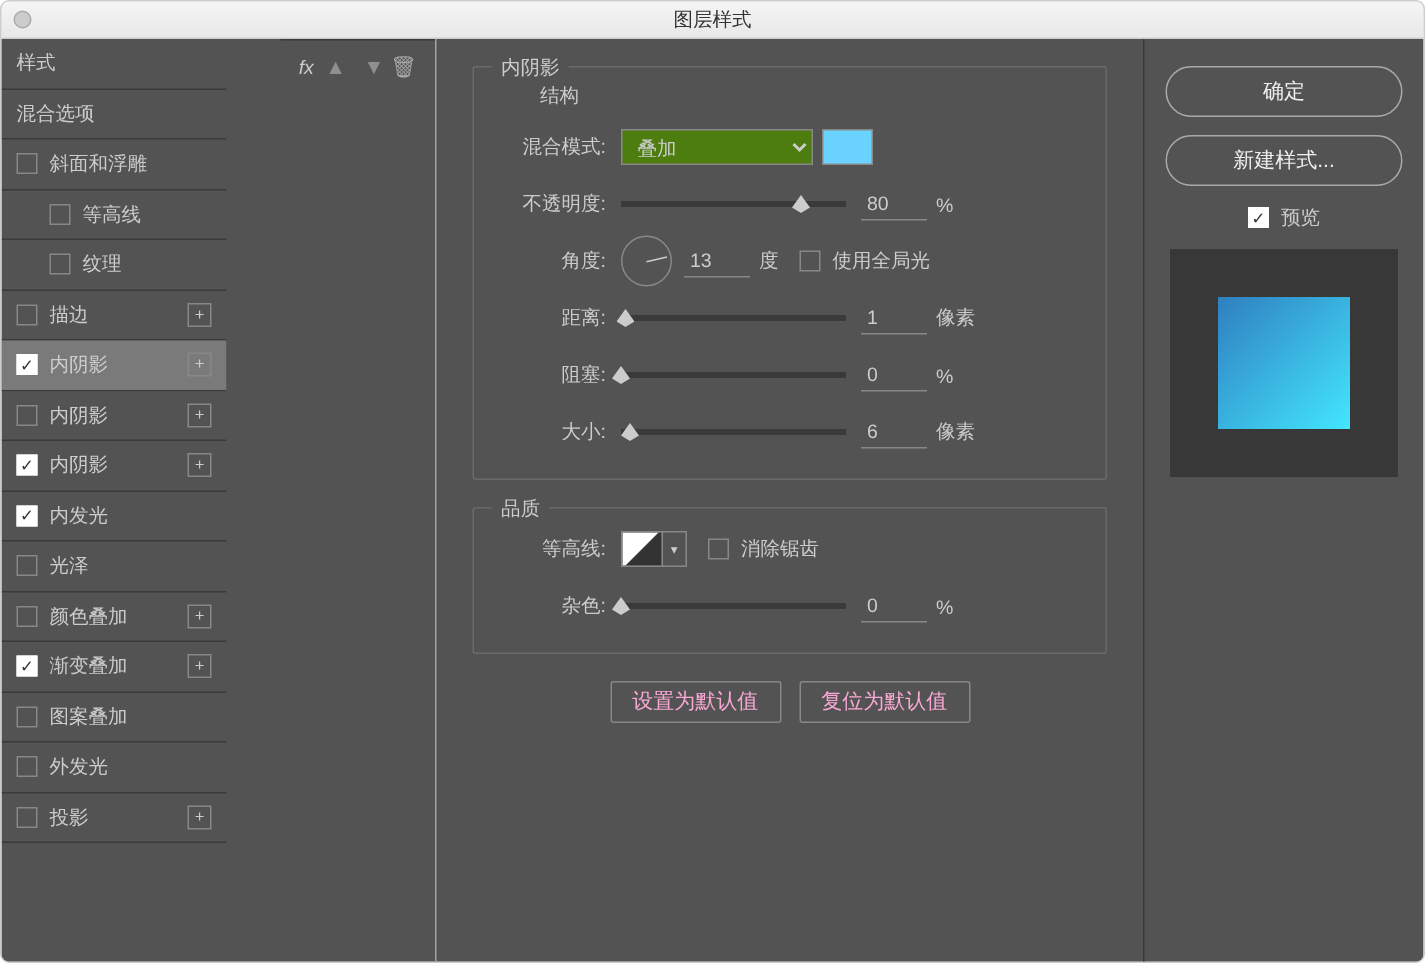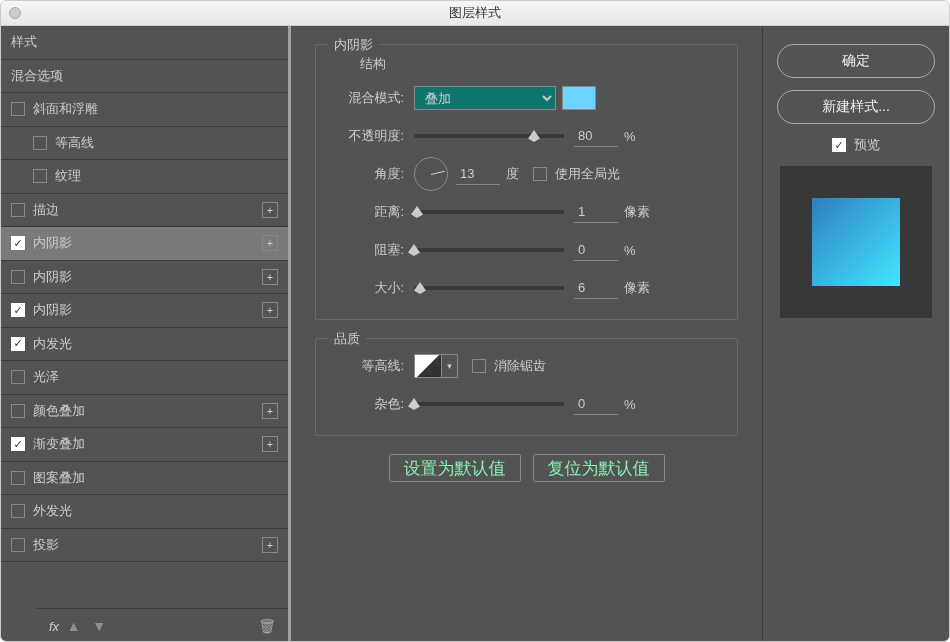--- a/index.html
+++ b/index.html
@@ -2,52 +2,52 @@
 <html><head>
 <meta charset="utf-8">
 <style>
 * { box-sizing: border-box; margin: 0; padding: 0; font-family: sans-serif; }
 body { background: #fff; }
 .window { width: 950px; height: 642px; background: #f0f0f0; border: 1px solid #ccc; border-radius: 6px; overflow: hidden; }
 .title-bar { height: 24px; background: linear-gradient(#f5f5f5, #e8e8e8); border-bottom: 1px solid #ccc; display: flex; align-items: center; padding: 12px 8px; position: relative; }
 .close-dot { width: 12px; height: 12px; border-radius: 50%; background: #ccc; border: 1px solid #aaa; }
 .title-text { position: absolute; left: 50%; transform: translateX(-50%); font-size: 13px; color: #333; }
 .content { display: flex; height: calc(100% - 24px); background: #535353; color: #ccc; font-size: 13px; }
-.left-panel { width: 290px; border-right: 3px solid #a3a3a3; display: flex; flex-direction: column; }
+.left-panel { width: 290px; border-right: 1px solid #a3a3a3; display: flex; flex-direction: row; }
 .style-list { flex: 1; overflow: hidden; }
 .style-row { height: 33.5px; display: flex; align-items: center; padding: 0 10px; border-bottom: 1px solid #3a3a3a; position: relative; }
 .style-row.header { background: #535353; font-weight: normal; }
 .style-row.selected { background: #7a7a7a; }
 .style-row .indent { margin-left: 22px; }
 .checkbox { width: 14px; height: 14px; border: 1px solid #888; margin-right: 8px; display: inline-flex; align-items: center; justify-content: center; }
 .checkbox.checked { background: #fff; border-color: #fff; }
 .checkbox.checked::after { content: '✓'; color: #333; font-size: 11px; }
 .plus-btn { position: absolute; right: 10px; width: 16px; height: 16px; border: 1px solid #888; display: flex; align-items: center; justify-content: center; font-size: 11px; }
 .bottom-bar { height: 34px; border-top: 1px solid #3a3a3a; display: flex; align-items: center; padding: 0 12px; justify-content: space-between; margin-left: 36px; }
 .fx-label { font-style: italic; }
 .arrow-btn { opacity: 0.5; font-size: 14px; margin: 0 4px; }
 .trash-icon { font-size: 14px; opacity: 0.7; }
 .mid-panel { flex: 1; padding: 18px 24px; border-right: 1px solid #3a3a3a; }
 .fieldset { border: 1px solid #6a6a6a; border-radius: 2px; padding: 14px 16px 18px 16px; margin-bottom: 18px; position: relative; }
 .fieldset-label { position: absolute; top: -9px; left: 12px; background: #535353; padding: 0 6px; font-size: 13px; }
 .fieldset-sublabel { font-size: 13px; margin-bottom: 12px; margin-left: 28px; margin-top: -4px; }
 .form-row { display: flex; align-items: center; margin-bottom: 12px; height: 26px; }
 .form-label { width: 72px; text-align: right; margin-right: 10px; }
-select.dropdown { background: #0f766e; color: #ccc; border: 1px solid #888; height: 24px; width: 142px; padding: 0 6px; font-size: 13px; }
+select.dropdown { background: #4d7c0f; color: #ccc; border: 1px solid #888; height: 24px; width: 128px; padding: 0 6px; font-size: 13px; }
 .color-swatch { width: 34px; height: 24px; background: #6ad3ff; border: 1px solid #888; margin-left: 6px; }
 .slider { position: relative; width: 150px; height: 4px; background: #3a3a3a; margin-right: 10px; }
 .slider-thumb { position: absolute; width: 12px; height: 12px; background: #ccc; top: -4px; transform: translateX(-50%); clip-path: polygon(50% 0, 100% 70%, 50% 100%, 0 70%); }
 input.numbox { width: 44px; height: 22px; background: #535353; color: #ccc; border: none; border-bottom: 1px solid #888; text-align: left; padding: 0 4px; font-size: 13px; }
 .unit { margin-left: 6px; }
 .angle-dial { width: 34px; height: 34px; border: 1px solid #888; border-radius: 50%; position: relative; margin-right: 8px; }
 .angle-hand { position: absolute; width: 14px; height: 1px; background: #ccc; top: 50%; left: 50%; transform-origin: 0 50%; transform: rotate(-13deg); }
 .contour-box { width: 28px; height: 24px; border: 1px solid #888; background: linear-gradient(135deg, #fff 0%, #fff 49%, #333 51%, #333 100%); }
 .contour-dd { width: 16px; height: 24px; border: 1px solid #888; border-left: none; display: flex; align-items: center; justify-content: center; font-size: 9px; }
 .btn-row { display: flex; gap: 12px; justify-content: center; margin-top: 4px; }
-.action-btn { border: 1px solid #888; background: #535353; color: #86efac; height: 28px; padding: 0 14px; font-size: 17px; border-radius: 2px; }
+.action-btn { border: 1px solid #888; background: #535353; color: #f9a8d4; height: 28px; padding: 0 14px; font-size: 14px; border-radius: 2px; }
 .right-panel { width: 186px; padding: 18px 14px; }
 .round-btn { width: 100%; height: 34px; border: 1px solid #aaa; border-radius: 17px; background: transparent; color: #eee; font-size: 14px; margin-bottom: 12px; display: flex; align-items: center; justify-content: center; }
 .preview-check { display: flex; align-items: center; justify-content: center; margin: 6px 0 12px 0; }
 .preview-box { width: 152px; height: 152px; background: #383838; margin: 0 auto; display: flex; align-items: center; justify-content: center; }
 .preview-inner { width: 88px; height: 88px; background: linear-gradient(135deg, #2f7fbf, #43e6ff); }
 </style>
 </head>
 <body>
 
 <div class="window">

